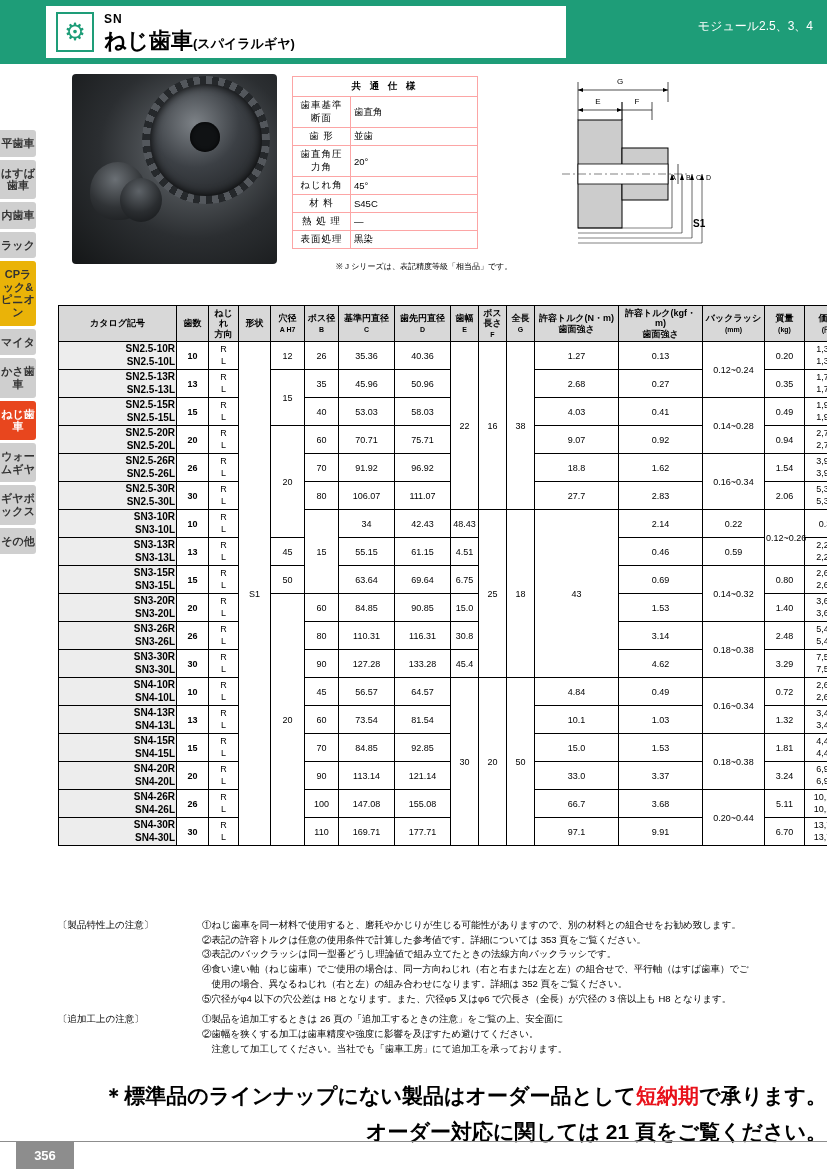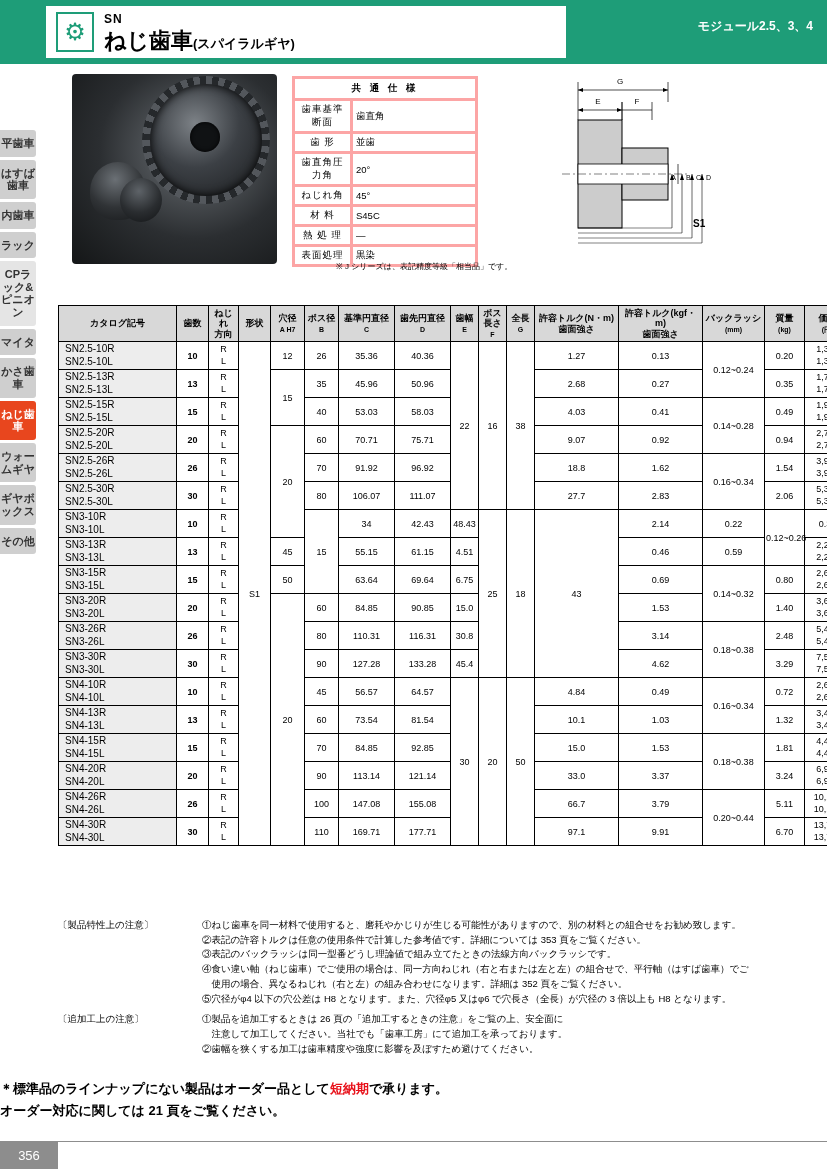--- a/index.html
+++ b/index.html
@@ -26,36 +26,36 @@
   .logo-box {
     position:absolute; left:56px; top:12px; width:38px; height:40px;
     border:2px solid #1e9d78; background:#fff;
     display:flex; align-items:center; justify-content:center;
   }
   .logo-glyph { font-size:24px; color:#1e9d78; line-height:1; }
   .hdr-sn { position:absolute; left:104px; top:12px; font-size:12px; font-weight:bold; letter-spacing:1px;}
   .hdr-title { position:absolute; left:104px; top:26px; font-size:22px; font-weight:bold; }
   .hdr-title small { font-size:13px; font-weight:bold; }
   .hdr-module {
-    position:absolute; right:14px; top:18px; font-size:12px; font-weight:bold; color:#ffffff;
+    position:absolute; right:14px; top:18px; font-size:12px; font-weight:normal; color:#ffffff;
   }
   .hdr-module-wrap{
     position:absolute; left:566px; top:6px; width:247px; height:26px; background:#1e9d78;
   }
 
   
   .tabs { position:absolute; left:0; top:130px; width:36px; }
   .tab {
     width:36px; margin-bottom:3px; padding:7px 0 7px 0;
     background:#cfcfcf; color:#333; font-size:11px; font-weight:bold;
     text-align:center; line-height:1.15; letter-spacing:0px;
     border-radius:0 3px 3px 0;
   }
   .tab.active { background:#e8461e; color:#fff; }
-  .tab.gray2 { background:#e5e5e5; }
+  .tab.gray2 { background:#eab308; }
   .tab span { display:block; }
 
   
   .photo {
     position:absolute; left:72px; top:74px; width:205px; height:190px;
     background:
       radial-gradient(ellipse at 60% 40%, #6e7378 0%, #2b2e31 55%, #141617 100%);
     border-radius:4px;
   }
   .gear-big {
@@ -81,60 +81,60 @@
   .gear-small2 {
     position:absolute; left:48px; top:104px; width:42px; height:44px; border-radius:50%;
     background: radial-gradient(circle at 45% 30%, #5e6368 0%, #2a2d30 55%, #121416 100%);
   }
 
   
   .spec {
     position:absolute; left:292px; top:76px; width:186px;
     border-collapse:collapse; font-size:9.5px;
   }
-  .spec td, .spec th { border:3px solid #fca5a5; padding:2px 3px; vertical-align:middle; }
+  .spec td, .spec th { border:1px solid #fca5a5; padding:2px 3px; vertical-align:middle; }
   .spec .hdr { text-align:center; font-weight:bold; letter-spacing:3px; padding:3px 0; }
   .spec .lbl { width:58px; text-align:center; letter-spacing:1px; }
   .spec .two { line-height:1.25; font-size:7.5px; }
   .spec-note { position:absolute; left:292px; top:260px; font-size:8px;padding-left:44px; }
 
   
   .draw { position:absolute; left:500px; top:68px; width:300px; height:200px; }
   .s1-label { position:absolute; left:693px; top:218px; font-size:10px; font-weight:bold; }
 
   
   .tbl {
     position:absolute; left:58px; top:305px; width:757px;
     border-collapse:collapse; font-size:9px; table-layout:fixed;
   }
   .tbl td, .tbl th { border:1px solid #000; text-align:center; vertical-align:middle; padding:1px 1px; }
   .tbl thead th { background:#d8d8d8; font-weight:bold; font-size:9px; line-height:1.15; padding:2px 1px;}
-  .tbl .code { text-align:left; padding-left:6px; font-weight:normal; font-size:10px; background:#ededed; line-height:1.25;}
+  .tbl .code { text-align:right; padding-left:6px; font-weight:bold; font-size:10px; background:#ededed; line-height:1.25;}
   .tbl .bold { font-weight:bold; }
   .tbl .rl { line-height:1.25; }
   .tbl .two { line-height:1.3; }
 
   
   .notes { position:absolute; left:58px; top:918px; width:760px; font-size:9.5px; line-height:1.55; }
   .notes .blk { display:flex; margin-bottom:6px; }
   .notes .hd { width:128px; flex:0 0 128px; }
   .notes .bd { flex:1; }
   .notes .bd div { text-indent:0;margin-left:16px; }
 
   
   .foot-msg {
-    position:absolute; left:0; top:1078px; width:827px; text-align:left;
-    font-size:13px; font-weight:bold; line-height:1.7;
+    position:absolute; left:0; top:1078px; width:827px; text-align:right;
+    font-size:21px; font-weight:bold; line-height:1.7;
   }
   .red { color:#e8111a; }
 
   
   .pgnum {
-    position:absolute; left:0; bottom:0; width:58px; height:28px;
-    background:#8d8d8d; color:#fff; font-size:13px; font-weight:normal;
+    position:absolute; left:16px; bottom:0; width:58px; height:28px;
+    background:#8d8d8d; color:#fff; font-size:13px; font-weight:bold;
     display:flex; align-items:center; justify-content:center;
   }
   .botline { position:absolute; left:0; bottom:27px; width:827px; height:1px; background:#8d8d8d; }
 </style>
 </head>
 <body>
 
 <div class="page">
 
   <div class="hdr-band"></div>
@@ -552,21 +552,21 @@
       </tr>
 
       <tr>
         <td class="code">SN4-26R<br>SN4-26L</td>
         <td class="bold">26</td>
         <td class="rl">R<br>L</td>
         <td>100</td>
         <td>147.08</td>
         <td>155.08</td>
         <td>66.7</td>
-        <td>3.79</td>
+        <td>3.68</td>
         <td rowspan="2">0.20~0.44</td>
         <td>5.11</td>
         <td class="two">10,170<br>10,170</td>
       </tr>
 
       <tr>
         <td class="code">SN4-30R<br>SN4-30L</td>
         <td class="bold">30</td>
         <td class="rl">R<br>L</td>
         <td>110</td>
@@ -589,22 +589,22 @@
         <div>③表記のバックラッシは同一型番どうし理論値で組み立てたときの法線方向バックラッシです。</div>
         <div>④食い違い軸（ねじ歯車）でご使用の場合は、同一方向ねじれ（右と右または左と左）の組合せで、平行軸（はすば歯車）でご</div>
         <div>　使用の場合、異なるねじれ（右と左）の組み合わせになります。詳細は 352 頁をご覧ください。</div>
         <div>⑤穴径がφ4 以下の穴公差は H8 となります。また、穴径φ5 又はφ6 で穴長さ（全長）が穴径の 3 倍以上も H8 となります。</div>
       </div>
     </div>
     <div class="blk">
       <div class="hd">〔追加工上の注意〕</div>
       <div class="bd">
         <div>①製品を追加工するときは 26 頁の「追加工するときの注意」をご覧の上、安全面に</div>
+        <div>②歯幅を狭くする加工は歯車精度や強度に影響を及ぼすため避けてください。</div>
         <div>　注意して加工してください。当社でも「歯車工房」にて追加工を承っております。</div>
-        <div>②歯幅を狭くする加工は歯車精度や強度に影響を及ぼすため避けてください。</div>
       </div>
     </div>
   </div>
 
   <div class="foot-msg">
     <div>
       <span>＊標準品のラインナップにない製品はオーダー品として</span><span class="red">短納期</span><span>で承ります。</span>
     </div>
     <div>オーダー対応に関しては 21 頁をご覧ください。</div>
   </div>

